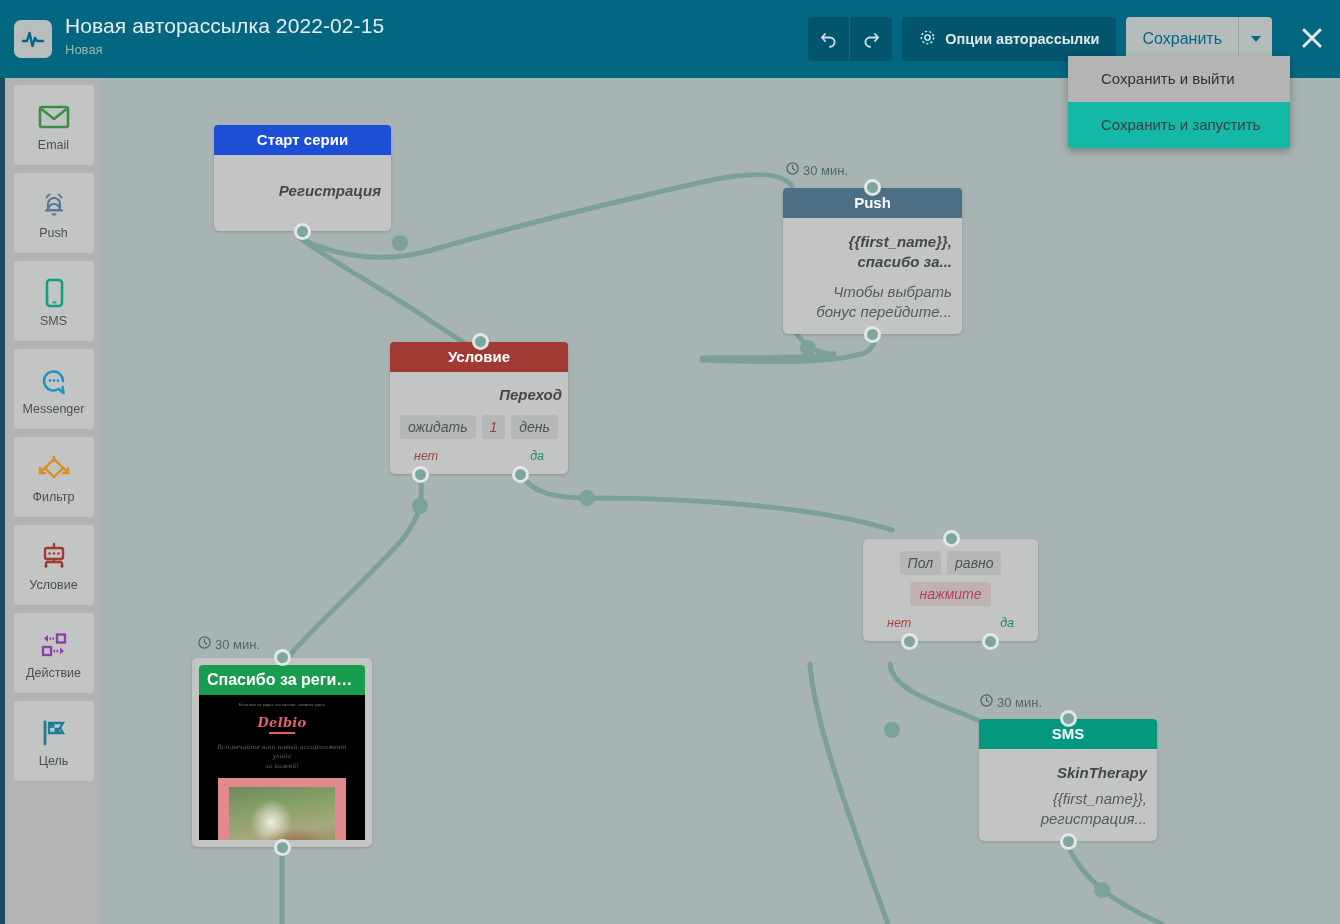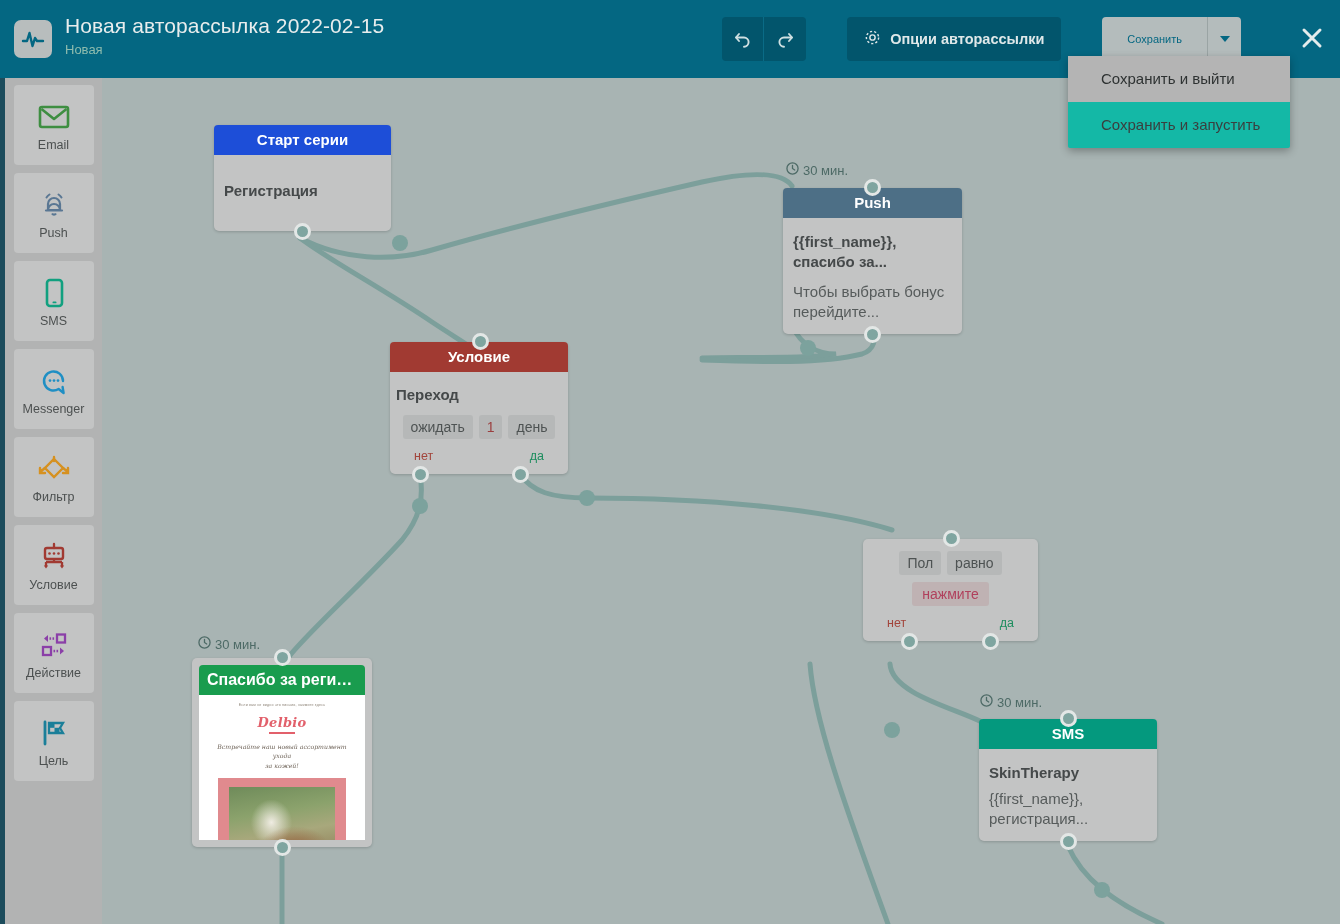--- a/index.html
+++ b/index.html
@@ -26,41 +26,41 @@
   .doc-title {
     font-size: 21px; color: #e8eded; font-weight: normal;
     letter-spacing: .1px; line-height: 28px; white-space: nowrap;
   }
   .doc-status {
     font-size: 13px; color: #8fbcae; line-height: 18px; margin-top: 1px;
   }
 
   .hdr-right {
     position: absolute; right: 0; top: 0; height: 78px;
-    display: flex; align-items: center; gap: 31px;
+    display: flex; align-items: center;
   }
   .icon-btn-group {
     display: flex; height: 44px; margin-right: 10px;
     background: #02556c; border-radius: 4px; overflow: hidden;
   }
   .icon-btn {
     width: 42px; height: 44px; display: flex; align-items: center;
     justify-content: center; cursor: pointer; border: none; background: transparent;
   }
   .icon-btn:first-child { border-right: 1px solid #0a6b86; }
   .options-btn {
     display: flex; align-items: center; gap: 9px; height: 44px;
     padding: 0 17px; background: #02556c; border: none; border-radius: 4px;
     color: #dfe8e9; font-size: 14.5px; font-weight: bold;
     font-family: "Liberation Sans", sans-serif; cursor: pointer; margin-right: 10px;
   }
   .save-split { display: flex; height: 44px; margin-right: 12px; position: relative; }
   .save-btn {
-    height: 44px; padding: 0 25px; background: #b4bcbc; border: none;
-    border-radius: 4px 0 0 4px; color: #046782; font-size: 11px;
+    height: 44px; padding: 0 16px; background: #b4bcbc; border: none;
+    border-radius: 4px 0 0 4px; color: #046782; font-size: 16px;
     font-family: "Liberation Sans", sans-serif; cursor: pointer;
   }
   .save-caret {
     width: 34px; height: 44px; background: #b4bcbc; border: none;
     border-left: 1px solid #9aa4a4; border-radius: 0 4px 4px 0;
     display: flex; align-items: center; justify-content: center; cursor: pointer;
   }
   .caret-tri {
     width: 0; height: 0; border-left: 5px solid transparent;
     border-right: 5px solid transparent; border-top: 6px solid #046782;
@@ -117,22 +117,22 @@
     font-weight: bold; font-size: 15px; padding: 5px 8px; line-height: 20px;
     overflow: hidden; white-space: nowrap; text-overflow: ellipsis;
   }
   .h-start { background: #1d4ed8; }
   .h-push  { background: #4d6f86; }
   .h-cond  { background: #a13a32; }
   .h-filt  { background: #d69120; }
   .h-sms   { background: #04997e; }
   .h-email { background: #199c4e; font-size: 16px; }
   .node-body {
-    padding: 14px 10px 12px 10px; text-align: left; color: #4a4f4f;
-    font-size: 15px; line-height: 20px;
+    padding: 14px 10px 12px 10px; text-align: right; color: #4a4f4f;
+    font-size: 15px; line-height: 20px; font-style: italic;
   }
   .node-body .strong { font-weight: bold; color: #45494a; }
   .node-body .muted { color: #565b5b; }
 
   .chip-row { display: flex; justify-content: center; gap: 6px; margin-top: 10px; }
   .chip {
     background: #b6b8b8; border-radius: 3px; padding: 2px 8px;
     font-size: 14px; color: #4e5353;
   }
   .chip.val { color: #9b3f3f; }
@@ -151,21 +151,21 @@
   }
 
   
   .delay {
     position: absolute; display: flex; align-items: center; gap: 4px;
     font-size: 13px; color: #4d6a66; white-space: nowrap;
   }
 
   
   .mail-preview {
-    background: #ffffff; margin: 0; padding: 7px 9px 0 9px;
+    background: #000000; margin: 0; padding: 7px 9px 0 9px;
     height: 145px; overflow: hidden;
   }
   .mp-tiny {
     font-size: 3.6px; color: #8d8377; text-align: center; line-height: 6px;
     letter-spacing: .2px;
   }
   .mp-logo {
     text-align: center; font-family: "DejaVu Serif", serif; font-style: italic;
     font-weight: bold; font-size: 13px; color: #e2606b; margin-top: 7px; letter-spacing: .3px;
   }

